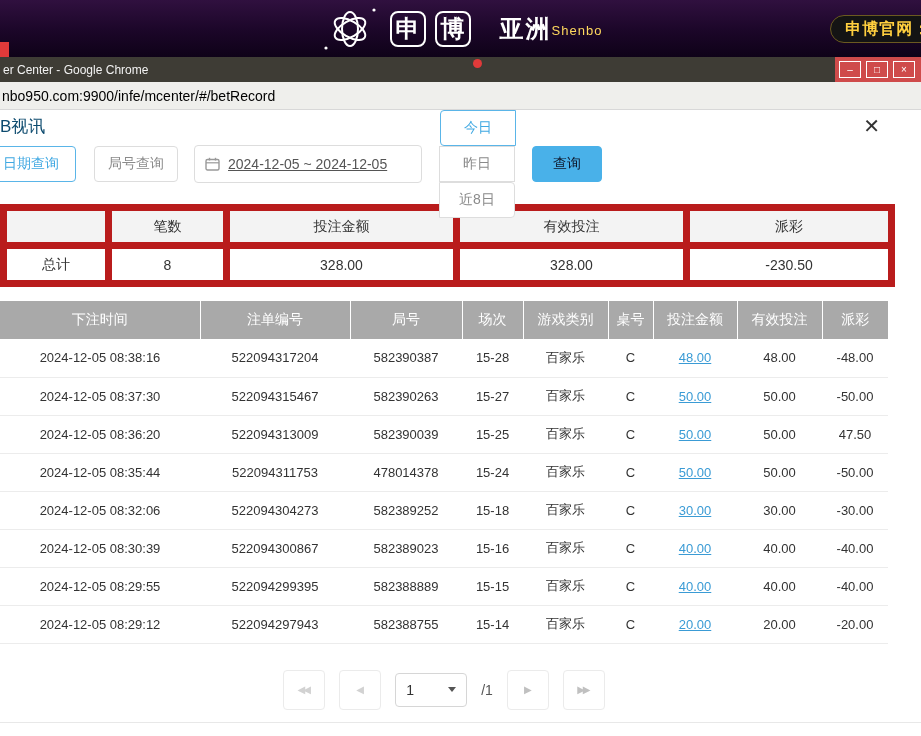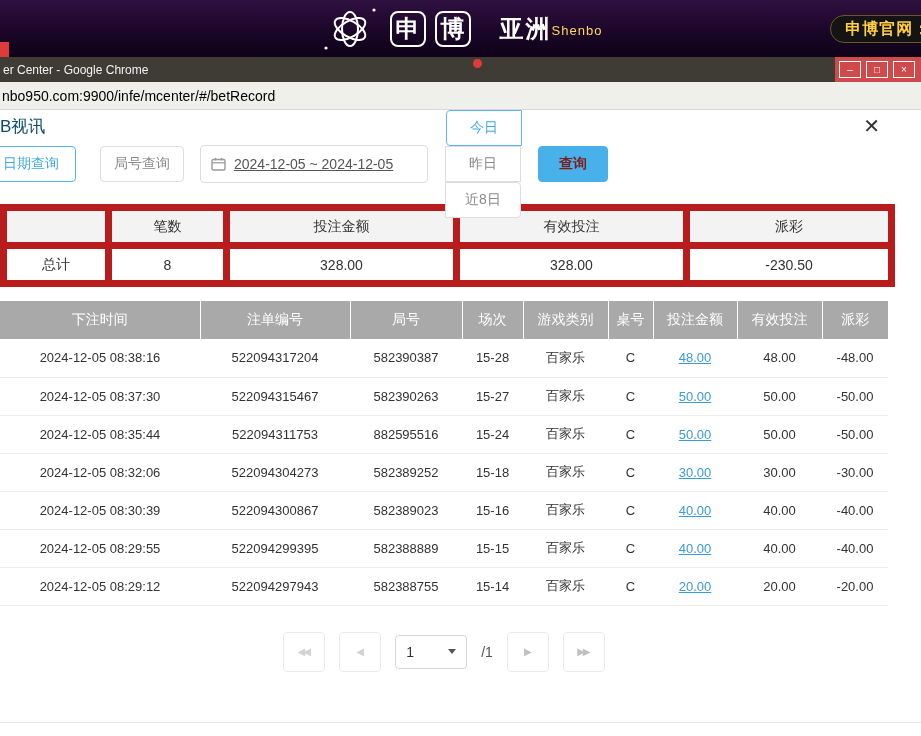--- a/index.html
+++ b/index.html
@@ -30,29 +30,29 @@
   .content{position:relative;width:888px;}
   .page-head{display:flex;justify-content:space-between;align-items:center;padding-top:4px;height:28px;}
   .page-title{font-size:17px;color:#0c4a6e;}
   .close-icon{font-size:20px;color:#333;margin-right:8px;cursor:pointer;line-height:1;}
 
   .filters{display:flex;align-items:center;margin-top:8px;height:36px;}
   .btn{height:36px;border-radius:4px;background:#fff;font-size:14px;display:flex;align-items:center;justify-content:center;cursor:pointer;}
   .btn-outline-blue{border:1px solid #5ab5e8;color:#3fa8e2;}
   .btn-outline-gray{border:1px solid #dddddd;color:#8a8a8a;}
   .btn-date-query{width:90px;margin-left:-14px;}
-  .btn-round-query{width:84px;margin-left:24px;}
+  .btn-round-query{width:84px;margin-left:18px;}
   .date-input{width:228px;height:36px;border:1px solid #ddd;border-radius:4px;margin-left:16px;display:flex;align-items:center;padding:18px 10px;color:#555;font-size:14px;gap:8px;cursor:pointer;background:#fff;text-decoration:underline;}
   .seg{display:flex;margin-left:18px;flex-direction:column;}
   .seg .btn{width:76px;border-radius:0;position:relative;}
   .seg .btn.is-active{z-index:1;}
   .seg .btn:first-child{border-radius:4px 0 0 4px;}
   .seg .btn:last-child{border-radius:0 4px 4px 0;}
   .seg .btn + .btn{margin-left:-1px;}
-  .btn-search{width:70px;margin-left:16px;background:#49b1e9;border:1px solid #49b1e9;color:#7f1d1d;font-weight:bold;}
+  .btn-search{width:70px;margin-left:16px;background:#49b1e9;border:1px solid #49b1e9;color:#0f172a;}
 
   table{border-collapse:collapse;table-layout:fixed;width:888px;}
   .summary-table{margin-top:22px;}
   .summary-table th,.summary-table td{border:7px solid #b91c1c;height:38px;text-align:center;font-size:14px;}
   .summary-table th{background:#f3f3f3;color:#333;font-weight:400;}
   .summary-table td{color:#333;background:#fff;}
   .summary-neg{color:#f0546a;}
 
   .bet-table{margin-top:14px;}
   .bet-table th{background:#a9a9a9;color:#fff;font-weight:400;font-size:14px;height:38px;border-right:1px solid #fff;}
@@ -206,23 +206,34 @@
             <td>522094315467</td>
             <td>582390263</td>
             <td>15-27</td>
             <td>百家乐</td>
             <td>C</td>
             <td><span class="link">50.00</span></td>
             <td>50.00</td>
             <td class="neg">-50.00</td>
           </tr>
           <tr>
+            <td>2024-12-05 08:36:20</td>
+            <td>522094313009</td>
+            <td>582390039</td>
+            <td>15-25</td>
+            <td>百家乐</td>
+            <td>C</td>
+            <td><span class="link">50.00</span></td>
+            <td>50.00</td>
+            <td class="pos">47.50</td>
+          </tr>
+          <tr>
             <td>2024-12-05 08:35:44</td>
             <td>522094311753</td>
-            <td>882595516</td>
+            <td>478014378</td>
             <td>15-24</td>
             <td>百家乐</td>
             <td>C</td>
             <td><span class="link">50.00</span></td>
             <td>50.00</td>
             <td class="neg">-50.00</td>
           </tr>
           <tr>
             <td>2024-12-05 08:32:06</td>
             <td>522094304273</td>

